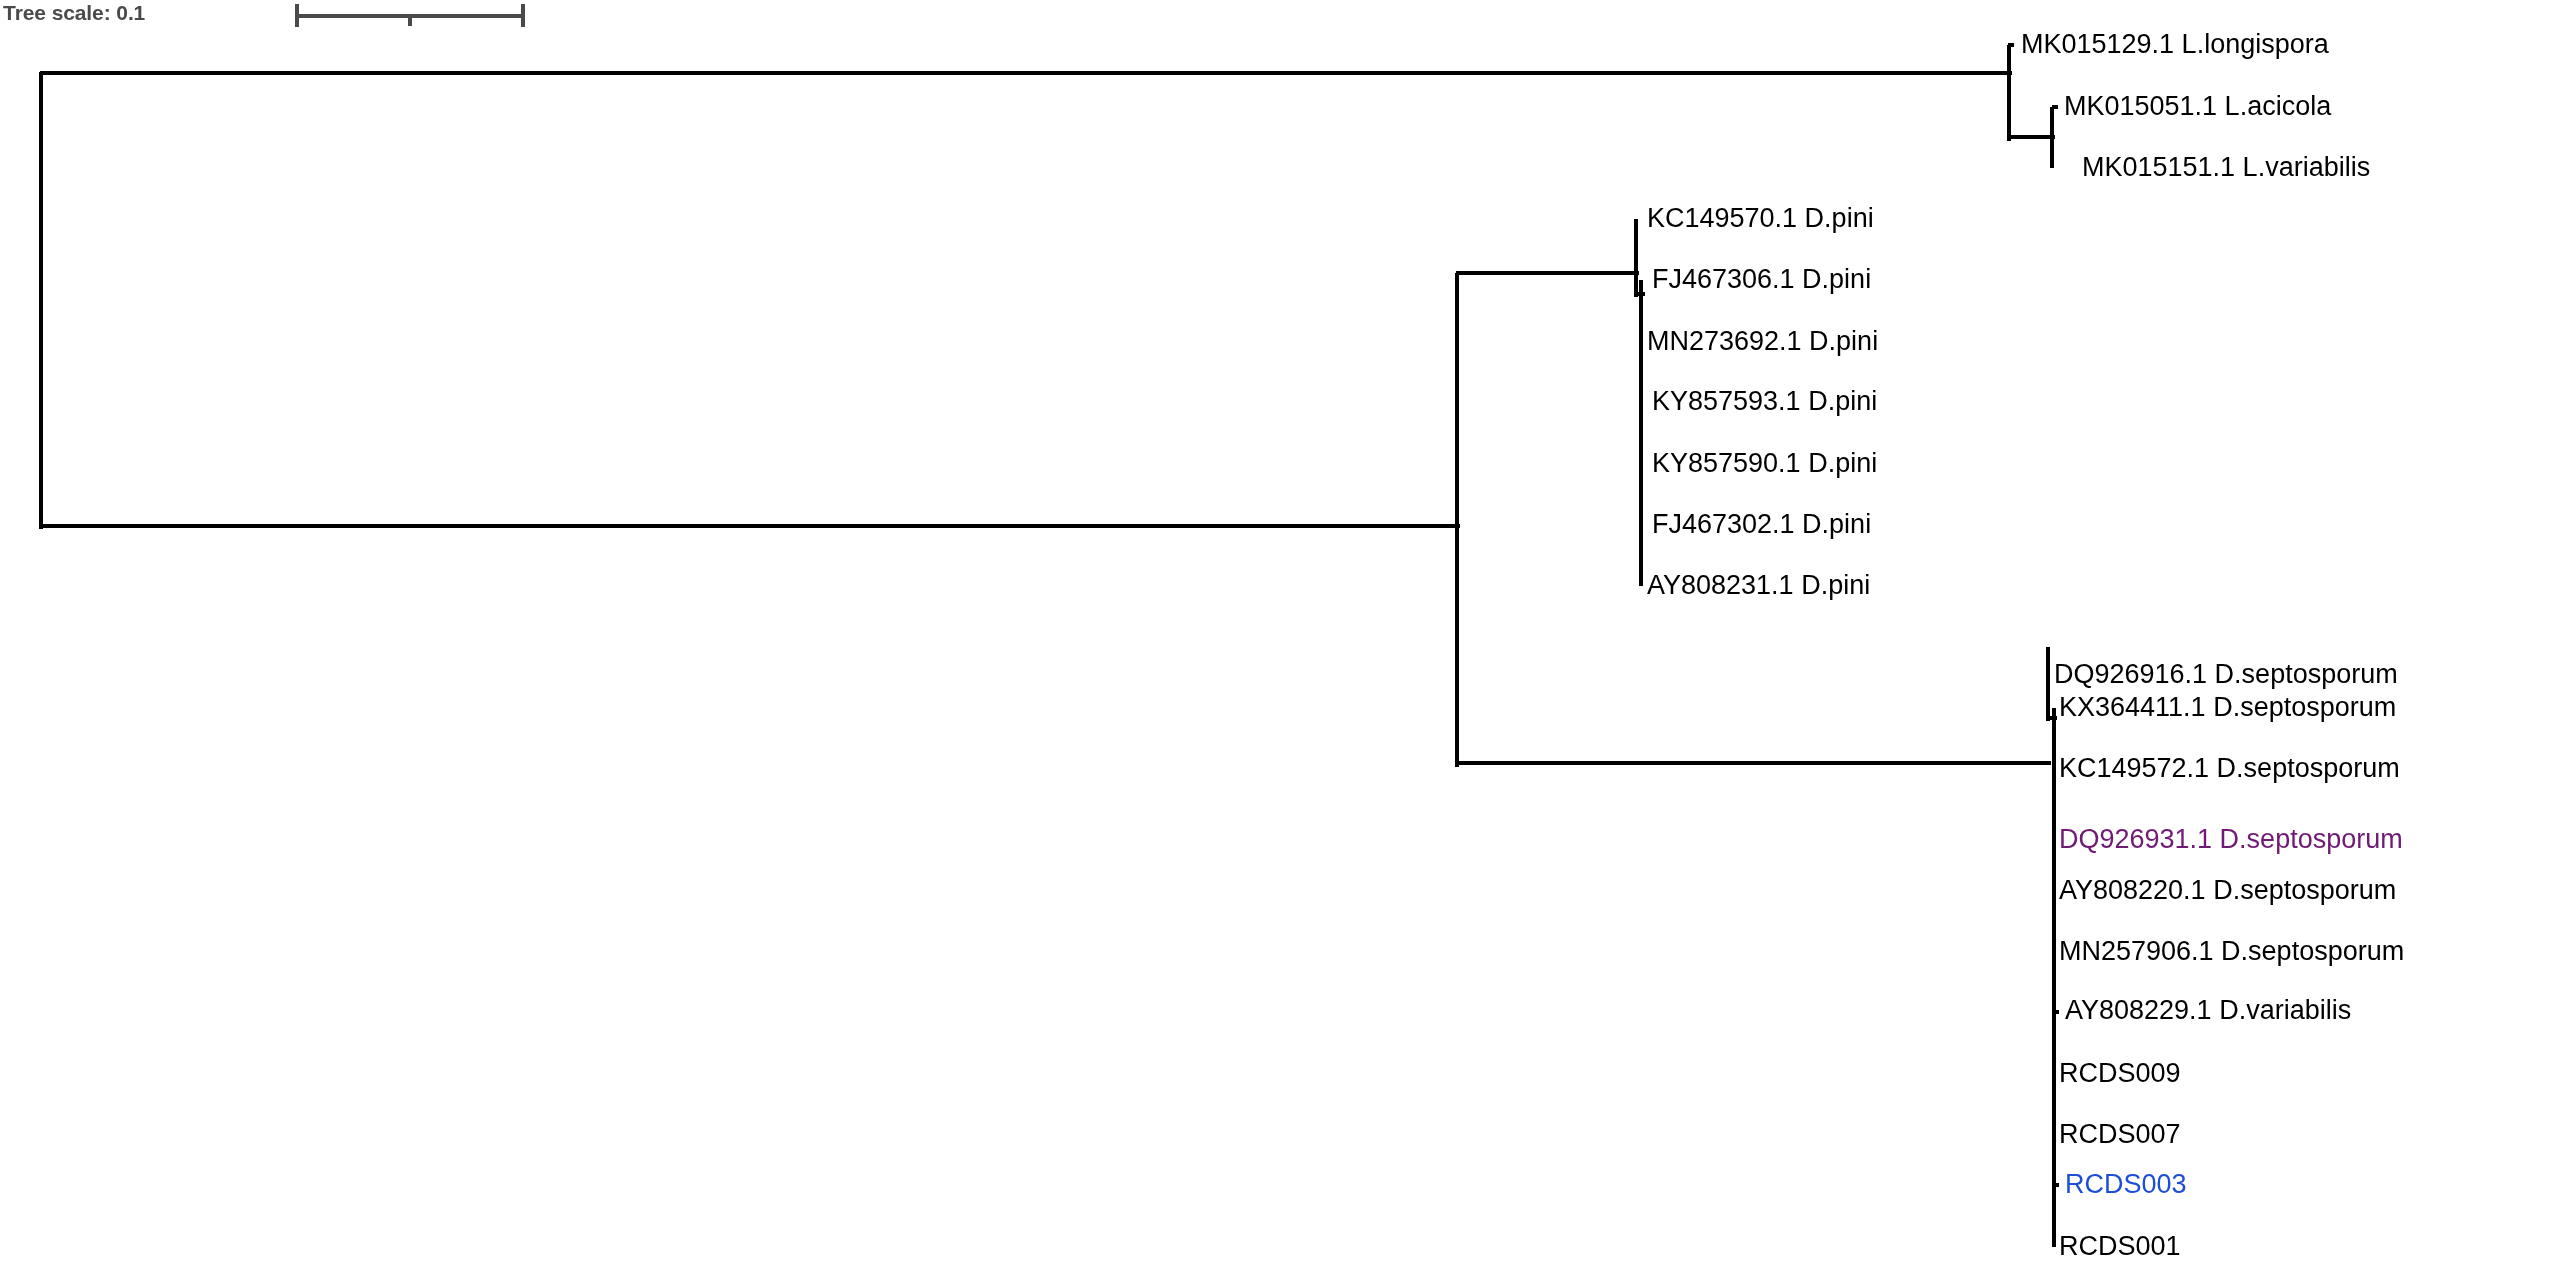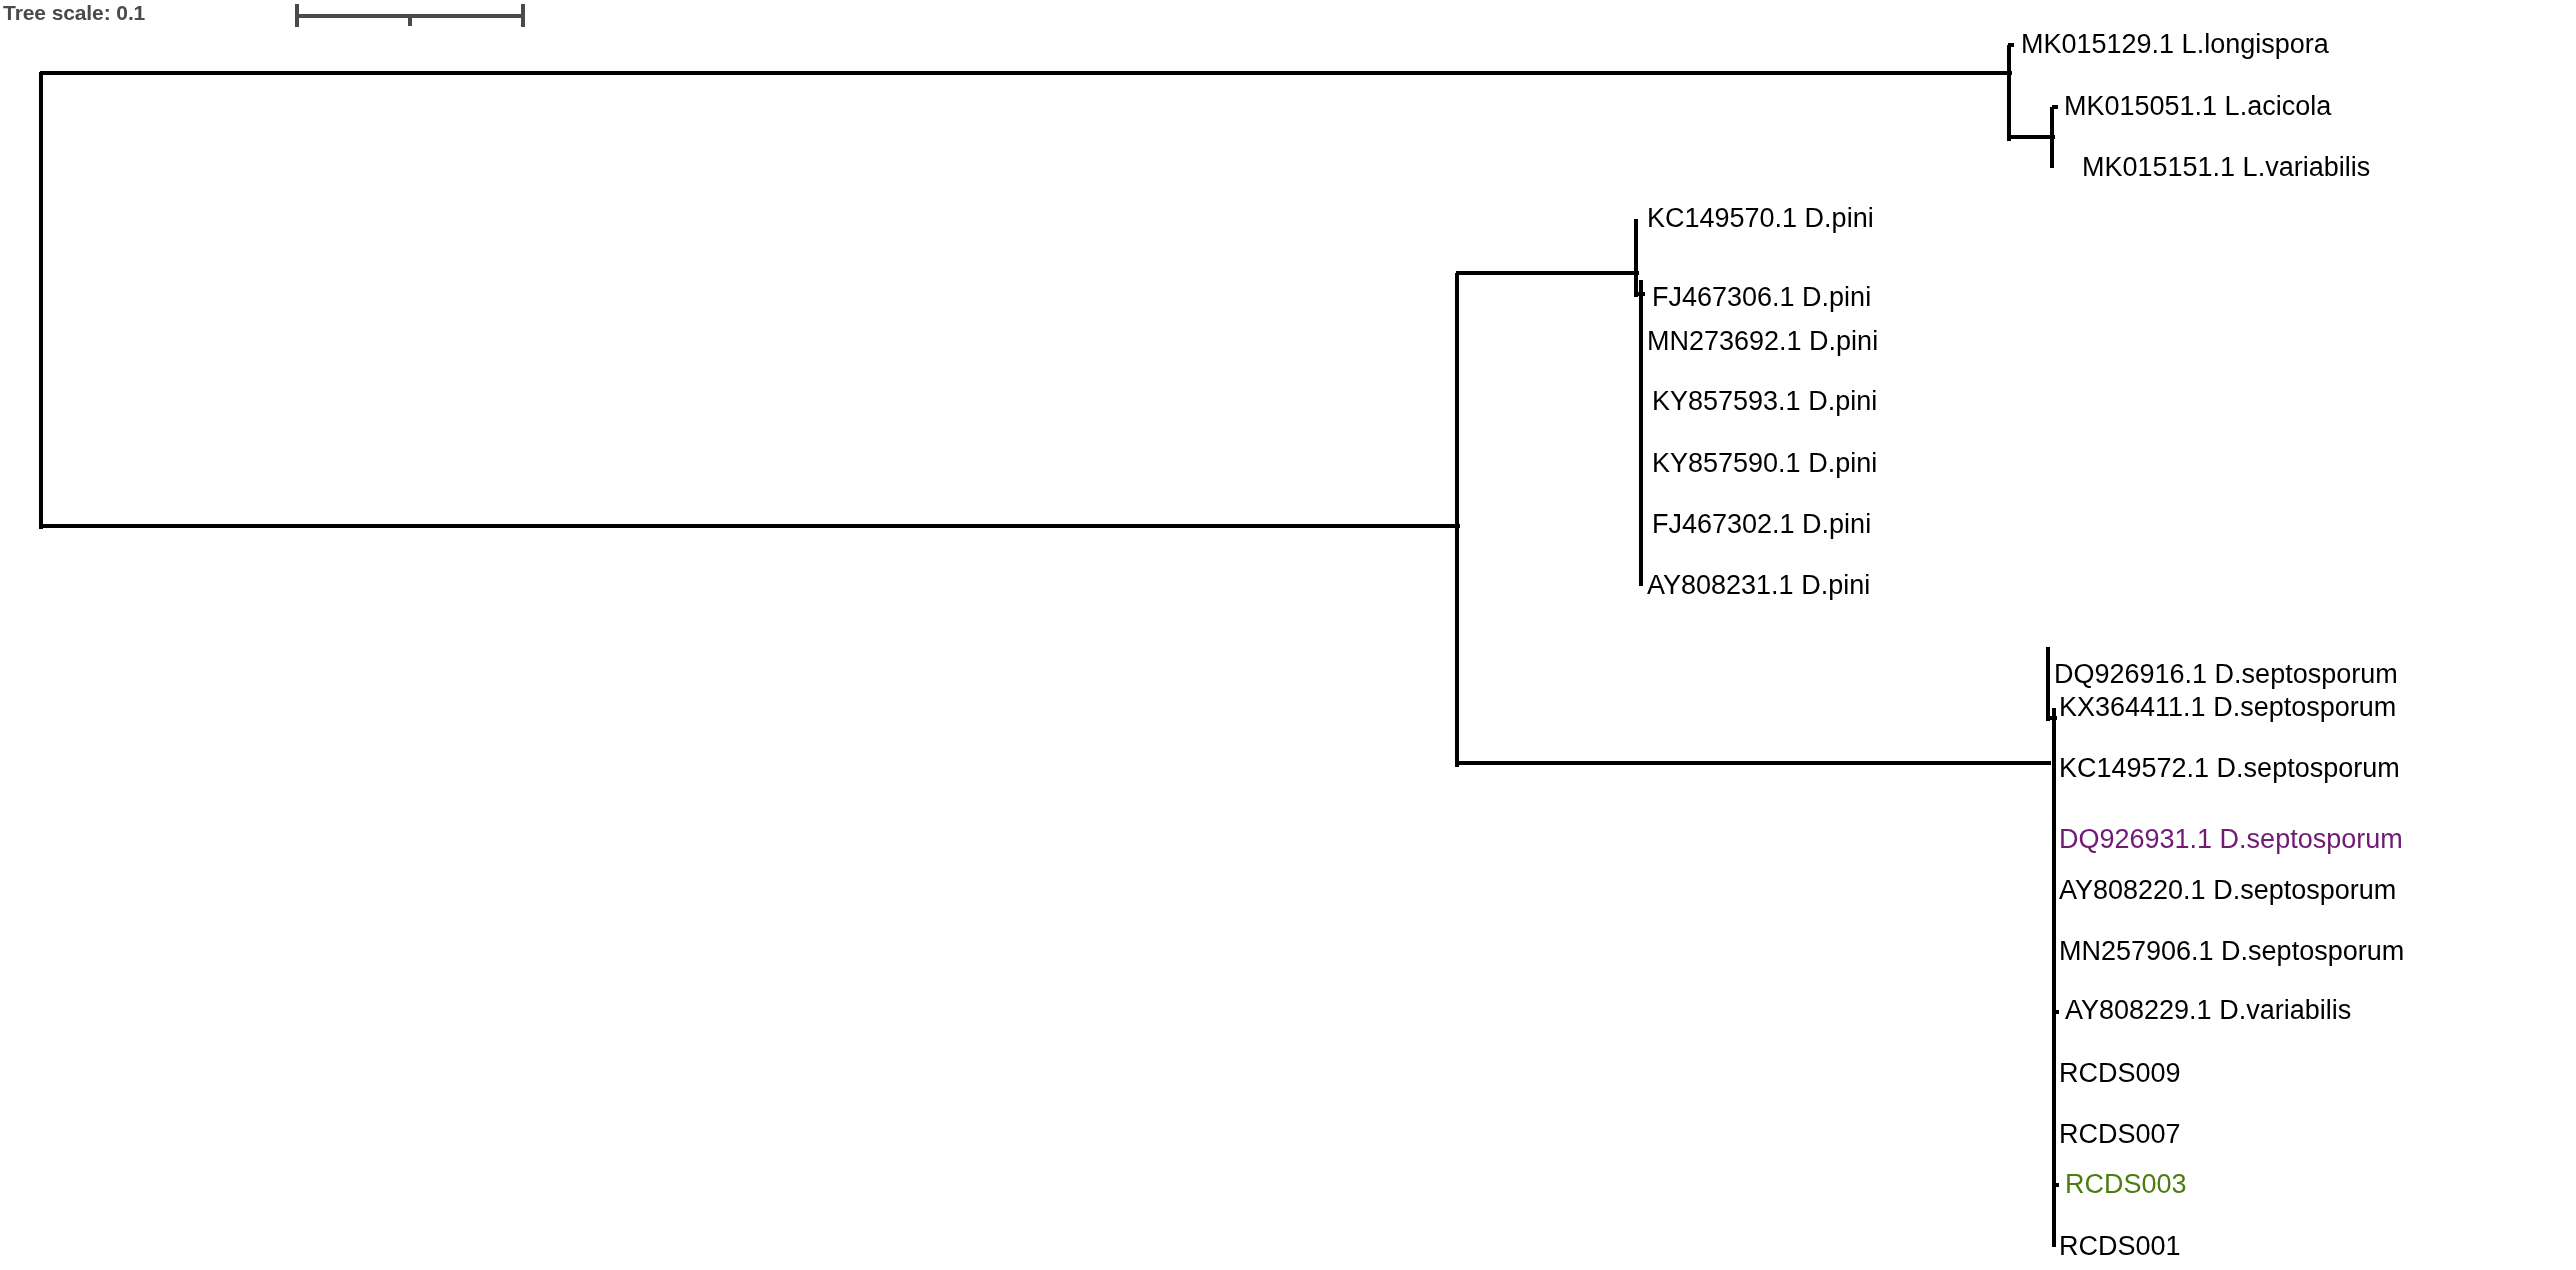--- a/index.html
+++ b/index.html
@@ -95,33 +95,33 @@
       <div class="branch" style="background: rgb(0, 0, 0); left: 1456px; top: 761px; width: 595px; height: 3.6px;"></div>
       <div class="branch" style="background: rgb(0, 0, 0); left: 2046px; top: 647px; width: 3.6px; height: 74px;"></div>
       <div class="branch" style="background: rgb(0, 0, 0); left: 2052px; top: 708px; width: 3.6px; height: 539px;"></div>
       <div class="branch" style="background: rgb(0, 0, 0); left: 2048px; top: 716px; width: 8.8px; height: 3.6px;"></div>
       <div class="branch" style="background: rgb(0, 0, 0); left: 2053px; top: 1010px; width: 6.2px; height: 3.6px;"></div>
       <div class="branch" style="background: rgb(0, 0, 0); left: 2053px; top: 1183px; width: 6.2px; height: 3.6px;"></div>
       <div class="tip-label" style="left: 2021px; top: 31px; color: rgb(0, 0, 0);">MK015129.1 L.longispora</div>
       <div class="tip-label" style="left: 2064px; top: 93px; color: rgb(0, 0, 0);">MK015051.1 L.acicola</div>
       <div class="tip-label" style="left: 2064px; top: 154px; color: rgb(0, 0, 0); margin-left: 18px;">MK015151.1 L.variabilis</div>
       <div class="tip-label" style="left: 1647px; top: 205px; color: rgb(0, 0, 0);">KC149570.1 D.pini</div>
-      <div class="tip-label" style="left: 1652px; top: 266px; color: rgb(0, 0, 0); margin-top: 18px;">FJ467306.1 D.pini</div>
+      <div class="tip-label" style="left: 1652px; top: 266px; color: rgb(0, 0, 0);">FJ467306.1 D.pini</div>
       <div class="tip-label" style="left: 1647px; top: 328px; color: rgb(0, 0, 0);">MN273692.1 D.pini</div>
       <div class="tip-label" style="left: 1652px; top: 388px; color: rgb(0, 0, 0);">KY857593.1 D.pini</div>
       <div class="tip-label" style="left: 1652px; top: 450px; color: rgb(0, 0, 0);">KY857590.1 D.pini</div>
       <div class="tip-label" style="left: 1652px; top: 511px; color: rgb(0, 0, 0);">FJ467302.1 D.pini</div>
       <div class="tip-label" style="left: 1647px; top: 572px; color: rgb(0, 0, 0);">AY808231.1 D.pini</div>
       <div class="tip-label" style="left: 2054px; top: 633px; color: rgb(0, 0, 0); margin-top: 28px;">DQ926916.1 D.septosporum</div>
       <div class="tip-label" style="left: 2059px; top: 694px; color: rgb(0, 0, 0);">KX364411.1 D.septosporum</div>
       <div class="tip-label" style="left: 2059px; top: 755px; color: rgb(0, 0, 0);">KC149572.1 D.septosporum</div>
       <div class="tip-label" style="left: 2059px; top: 826px; color: #701a75;">DQ926931.1 D.septosporum</div>
       <div class="tip-label" style="left: 2059px; top: 877px; color: rgb(0, 0, 0);">AY808220.1 D.septosporum</div>
       <div class="tip-label" style="left: 2059px; top: 938px; color: rgb(0, 0, 0);">MN257906.1 D.septosporum</div>
       <div class="tip-label" style="left: 2065px; top: 997px; color: rgb(0, 0, 0);">AY808229.1 D.variabilis</div>
       <div class="tip-label" style="left: 2059px; top: 1060px; color: rgb(0, 0, 0);">RCDS009</div>
       <div class="tip-label" style="left: 2059px; top: 1121px; color: rgb(0, 0, 0); text-align: right;">RCDS007</div>
-      <div class="tip-label" style="left: 2065px; top: 1171px; color: #4d7c0f;">RCDS003</div>
+      <div class="tip-label" style="left: 2065px; top: 1171px; color: #1d4ed8;">RCDS003</div>
       <div class="tip-label" style="left: 2059px; top: 1233px; color: rgb(0, 0, 0);">RCDS001</div>
     </div>
 
 </div>
 
 
 </body></html>

